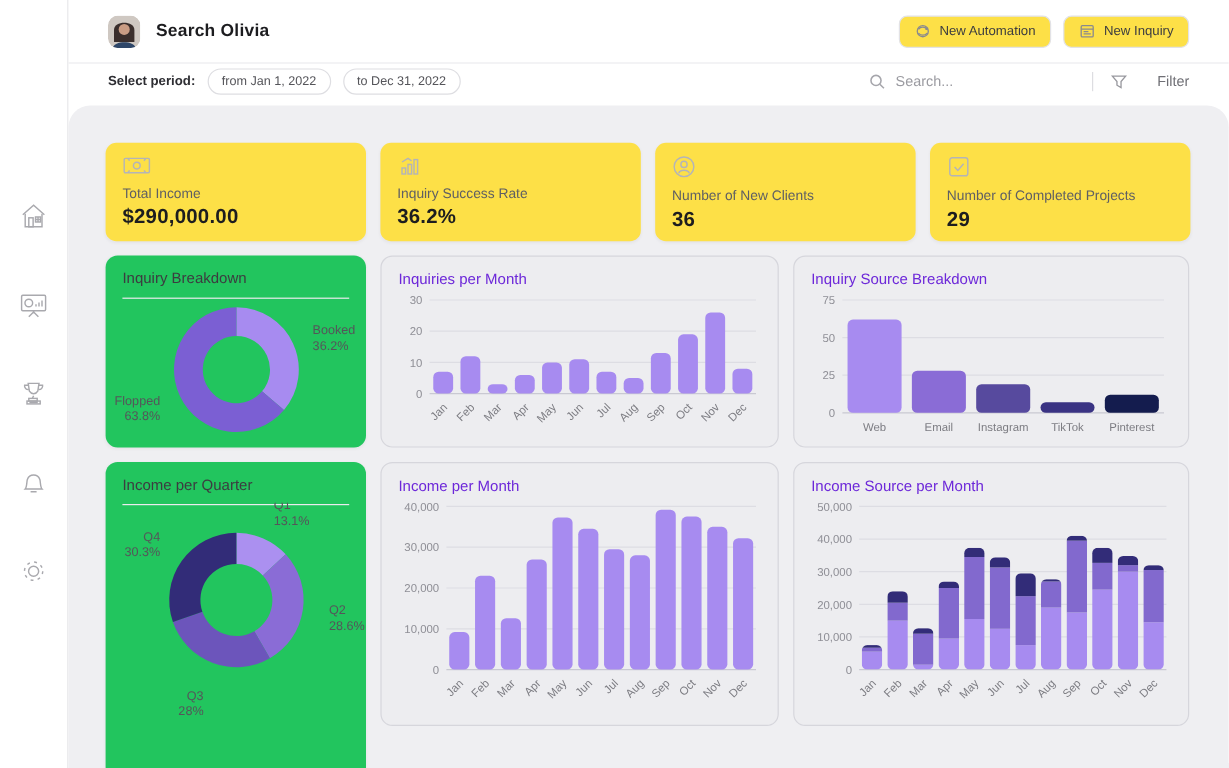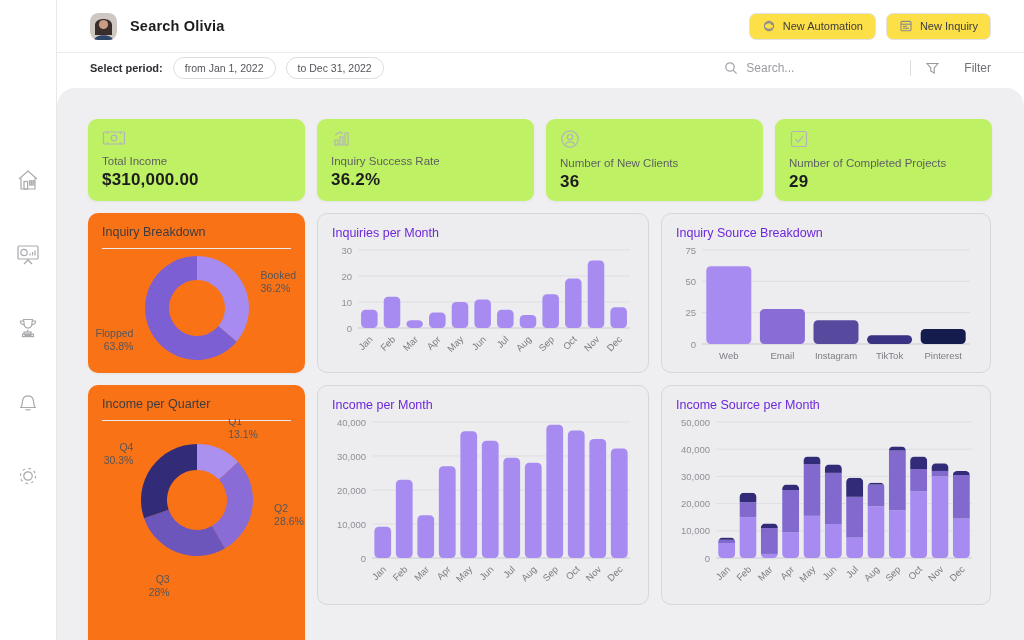--- a/index.html
+++ b/index.html
@@ -30,29 +30,29 @@
   .search-input { border:none; outline:none; background:transparent; font-size:12px; color:#55555a; width:150px; font-family:"Liberation Sans", sans-serif; }
   .search-input::placeholder { color:#9b9ba1; }
   .tdivider { width:1px; height:16px; background:#dddde1; }
   .filter-btn { display:flex; align-items:center; gap:24px; background:none; border:none; font-size:12px; color:#6f6f75; cursor:pointer; font-family:"Liberation Sans", sans-serif; }
   .filter-btn svg { stroke:#98989e; fill:none; stroke-width:1.1; }
 
   
   .main { position:absolute; left:57px; top:88px; width:967px; height:552px; background:#efeff2; border-radius:18px 18px 0 0; }
 
   .kpi-row { position:absolute; left:31px; top:31px; display:flex; gap:12px; }
-  .kpi-card { width:217px; height:82px; background:#bef264; border-radius:9px; padding:10px 14px; box-shadow:0 1px 3px rgba(20,20,40,.05); }
+  .kpi-card { width:217px; height:82px; background:#fde047; border-radius:9px; padding:10px 14px; box-shadow:0 1px 3px rgba(20,20,40,.05); }
   .kpi-card svg { stroke:#b4b4b8; fill:none; stroke-width:1.2; }
   .kpi-label { font-size:11.5px; color:#5f5f63; margin-top:4px; }
   .kpi-value { font-size:17px; font-weight:bold; color:#1d1d1f; margin-top:3px; letter-spacing:.2px; }
 
   .row2 { position:absolute; left:31px; top:125px; display:flex; gap:12px; }
   .row3 { position:absolute; left:31px; top:297px; display:flex; gap:12px; }
 
-  .donut-card { width:217px; background:#f97316; border-radius:10px; padding:12px 14px; box-shadow:0 1px 3px rgba(20,20,40,.05); position:relative; }
+  .donut-card { width:217px; background:#22c55e; border-radius:10px; padding:12px 14px; box-shadow:0 1px 3px rgba(20,20,40,.05); position:relative; }
   .donut-card.h160 { height:160px; }
   .donut-card.h220 { height:264px; }
   .donut-title { font-size:12.5px; color:#3c3c40; padding-bottom:9px; border-bottom:1px solid #ebebee; }
   .donut-svg { position:absolute; left:0; }
 
   .chart-card { background:#ededf0; border:1px solid #d6d6dc; border-radius:10px; padding:12px 14px; }
   .chart-card.w332 { width:332px; } .chart-card.w330 { width:330px; }
   .chart-card.h160 { height:160px; } .chart-card.h220 { height:220px; }
   .chart-title { font-size:12.5px; color:#6d28d9; margin-bottom:2px; }
 </style>
@@ -168,21 +168,21 @@
   <main class="main">
 
     <div class="kpi-row">
       <div class="kpi-card">
         <svg width="24" height="18" viewBox="0 0 24 18">
             <rect x="1.5" y="3" width="21" height="12" rx="1"></rect>
             <circle cx="12" cy="9" r="2.8"></circle>
             <path d="M4.5 3 L6 5 M19.5 3 L18 5 M4.5 15 L6 13 M19.5 15 L18 13"></path>
           </svg>
         <div class="kpi-label">Total Income</div>
-        <div class="kpi-value">$310,000.00</div>
+        <div class="kpi-value">$290,000.00</div>
       </div>
       <div class="kpi-card">
         <svg width="24" height="18" viewBox="0 0 24 18">
             <rect x="4" y="11" width="3" height="5"></rect>
             <rect x="9" y="8" width="3" height="8"></rect>
             <rect x="14" y="4" width="3" height="12"></rect>
             <path d="M4 6 l5 -3 l3 2"></path>
           </svg>
         <div class="kpi-label">Inquiry Success Rate</div>
         <div class="kpi-value">36.2%</div>

